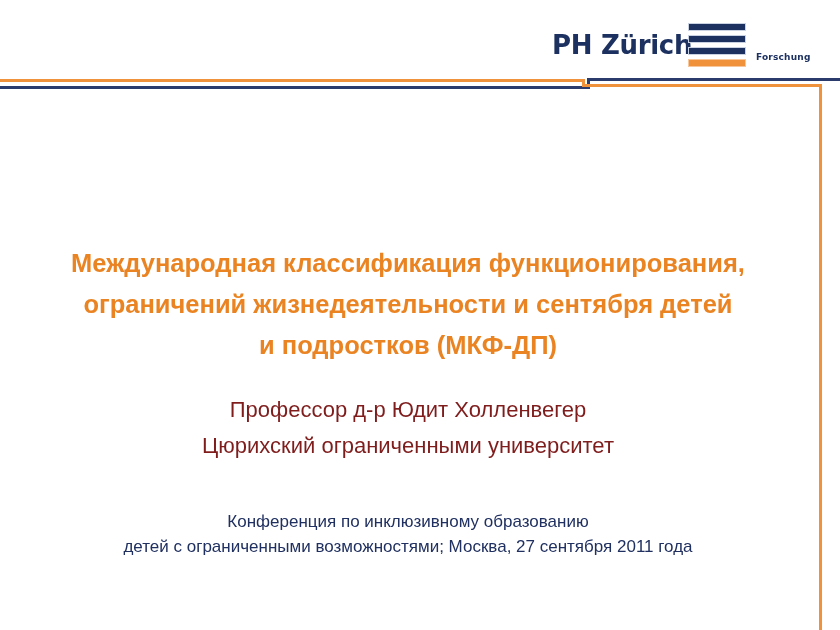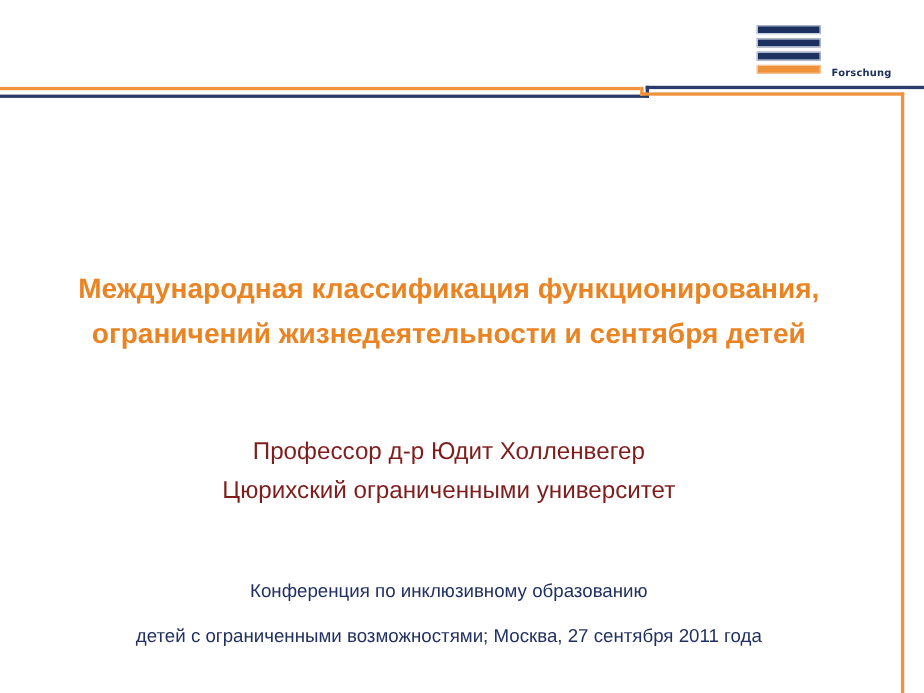--- a/index.html
+++ b/index.html
@@ -55,21 +55,21 @@
     background: #1d3160;
   }
   .logo-bar.b1 { top: 0px; }
   .logo-bar.b2 { top: 12px; }
   .logo-bar.b3 { top: 24px; }
   .logo-bar.b4 { top: 36px; background: #f0923c; border-color: #f7c69a; }
 
   .logo-sub {
     position: absolute;
     left: 204px;
-    top: 40px;
+    top: 30px;
     font-family: "DejaVu Sans", sans-serif;
     font-weight: bold;
     font-size: 9px;
     letter-spacing: 0.2px;
     color: #1d3160;
     white-space: nowrap;
   }
 
   
   
@@ -175,28 +175,29 @@
     left: 28px;
     top: 509px;
     width: 760px;
     text-align: center;
     color: #203060;
     font-family: "Liberation Sans", sans-serif;
     font-weight: normal;
     font-size: 17px;
     line-height: 25px;
   }
-  .event .eline { display: block; white-space: nowrap; margin-top: 16px; }
+  .event .eline { display: block; white-space: nowrap; }
 </style>
 </head>
 <body>
 
 <div class="slide">
 
   <div class="logo-block">
+    <div class="logo-wordmark">PH Zürich</div>
     <div class="logo-bars">
       <div class="logo-bar b1"></div>
       <div class="logo-bar b2"></div>
       <div class="logo-bar b3"></div>
       <div class="logo-bar b4"></div>
     </div>
     <div class="logo-sub">Forschung</div>
   </div>
 
   <div class="rule-navy-right"></div>
@@ -206,20 +207,21 @@
   <div class="rule-orange-left"></div>
   <div class="rule-orange-riser"></div>
   <div class="rule-orange-right"></div>
   <div class="rule-orange-vertical"></div>
 
   <div class="content">
 
     <div class="title">
       <span class="tline">Международная классификация функционирования,</span>
       <span class="tline">ограничений жизнедеятельности и сентября детей</span>
+      <span class="tline">и подростков (МКФ-ДП)</span>
     </div>
 
     <div class="presenter">
       <span class="pline">Профессор д-р Юдит Холленвегер</span>
       <span class="pline">Цюрихский ограниченными университет</span>
     </div>
 
     <div class="event">
       <span class="eline">Конференция по инклюзивному образованию</span>
       <span class="eline">детей с ограниченными возможностями; Москва, 27 сентября 2011 года</span>

